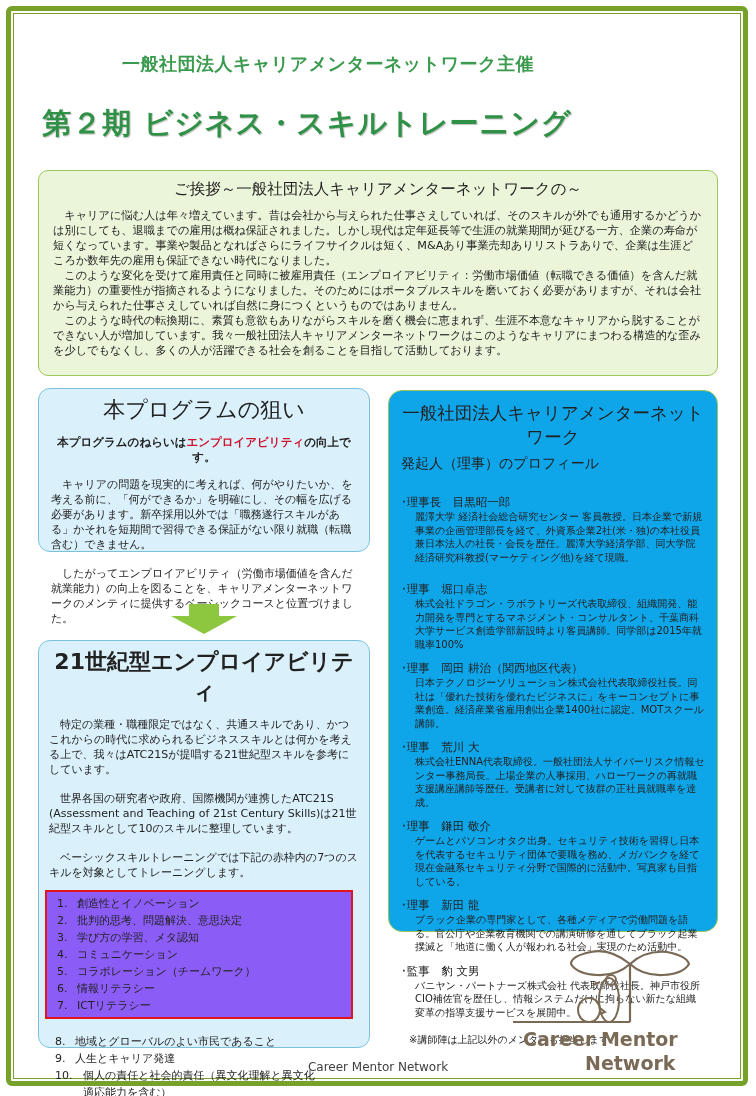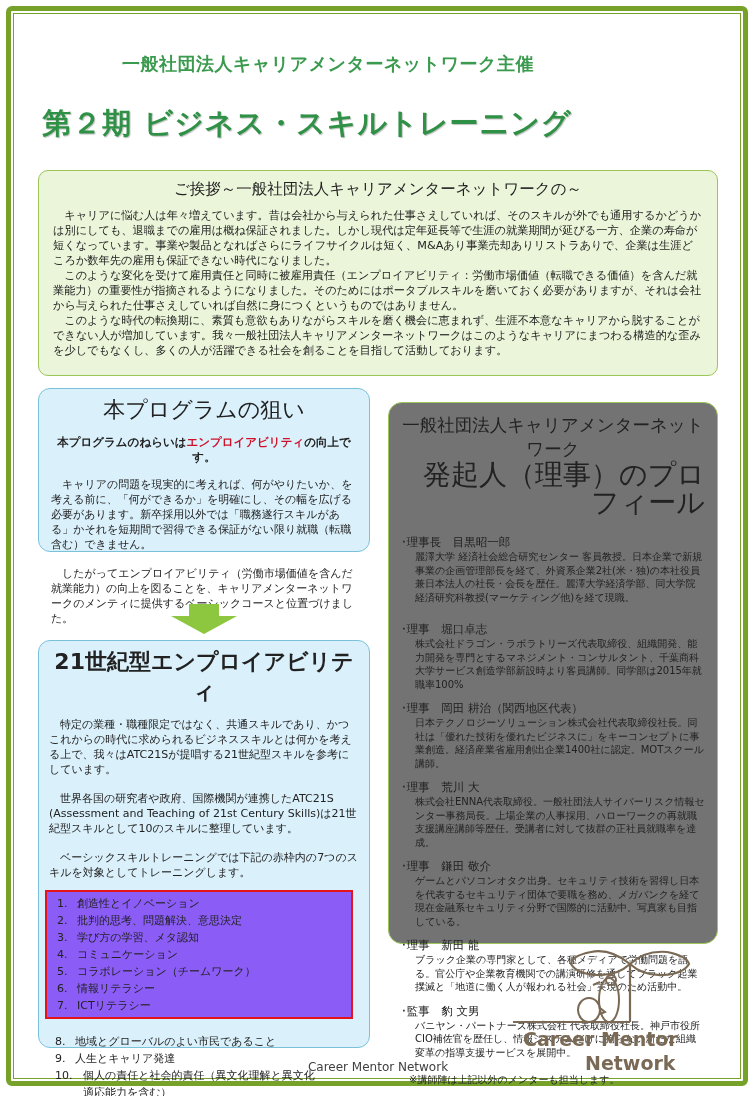--- a/index.html
+++ b/index.html
@@ -21,23 +21,23 @@
   .arrow{position:absolute;left:171px;top:604px;width:66px;height:30px;}
   .emp{left:38px;top:640px;width:332px;height:408px;padding:6px 10px;}
   .emp h2{margin:0 0 10px;text-align:center;font-size:22px;font-weight:bold;}
   .skills-box{background:#8b5cf6;border:2.5px solid #e3141b;margin:10px 0 14px -4px;padding:3px 0 3px 10px;width:308px;box-sizing:border-box;}
   .skill{font-size:11px;line-height:17px;}
   .skill .num{display:inline-block;width:20px;}
   .other-skill{font-size:11px;line-height:17px;padding-left:6px;}
   .other-skill .num{display:inline-block;width:20px;}
   .other-skill.wide .num{width:28px;}
   .cont{padding-left:34px;}
-  .profile{position:absolute;left:388px;top:390px;width:330px;height:542px;background:#737373;border:1.5px solid #9cc65a;border-radius:14px;box-sizing:border-box;padding:10px 12px;margin-top:12px;}
+  .profile{position:absolute;left:388px;top:390px;width:330px;height:542px;background:#0ea5e9;border:1.5px solid #9cc65a;border-radius:14px;box-sizing:border-box;padding:10px 12px;}
   .profile h2{margin:0;text-align:center;font-size:17.5px;font-weight:normal;line-height:24px;}
-  .profile h3{margin:0 0 18px;text-align:right;font-size:28px;font-weight:normal;line-height:28px;}
+  .profile h3{margin:0 0 18px;text-align:left;font-size:14px;font-weight:normal;line-height:28px;}
   .member{margin-bottom:10px;}
   .member .name{font-size:11.5px;line-height:15px;}
   .member .bio{font-size:10px;line-height:13.5px;padding-left:14px;}
   .profile .note{font-size:10px;margin-top:14px;padding-left:8px;}
   .logo{position:absolute;left:505px;top:942px;width:220px;height:140px;}
   .footer{position:absolute;left:0;width:756px;top:1060px;text-align:center;font-size:12px;color:#404040;}
 </style>
 </head>
 <body>
 

